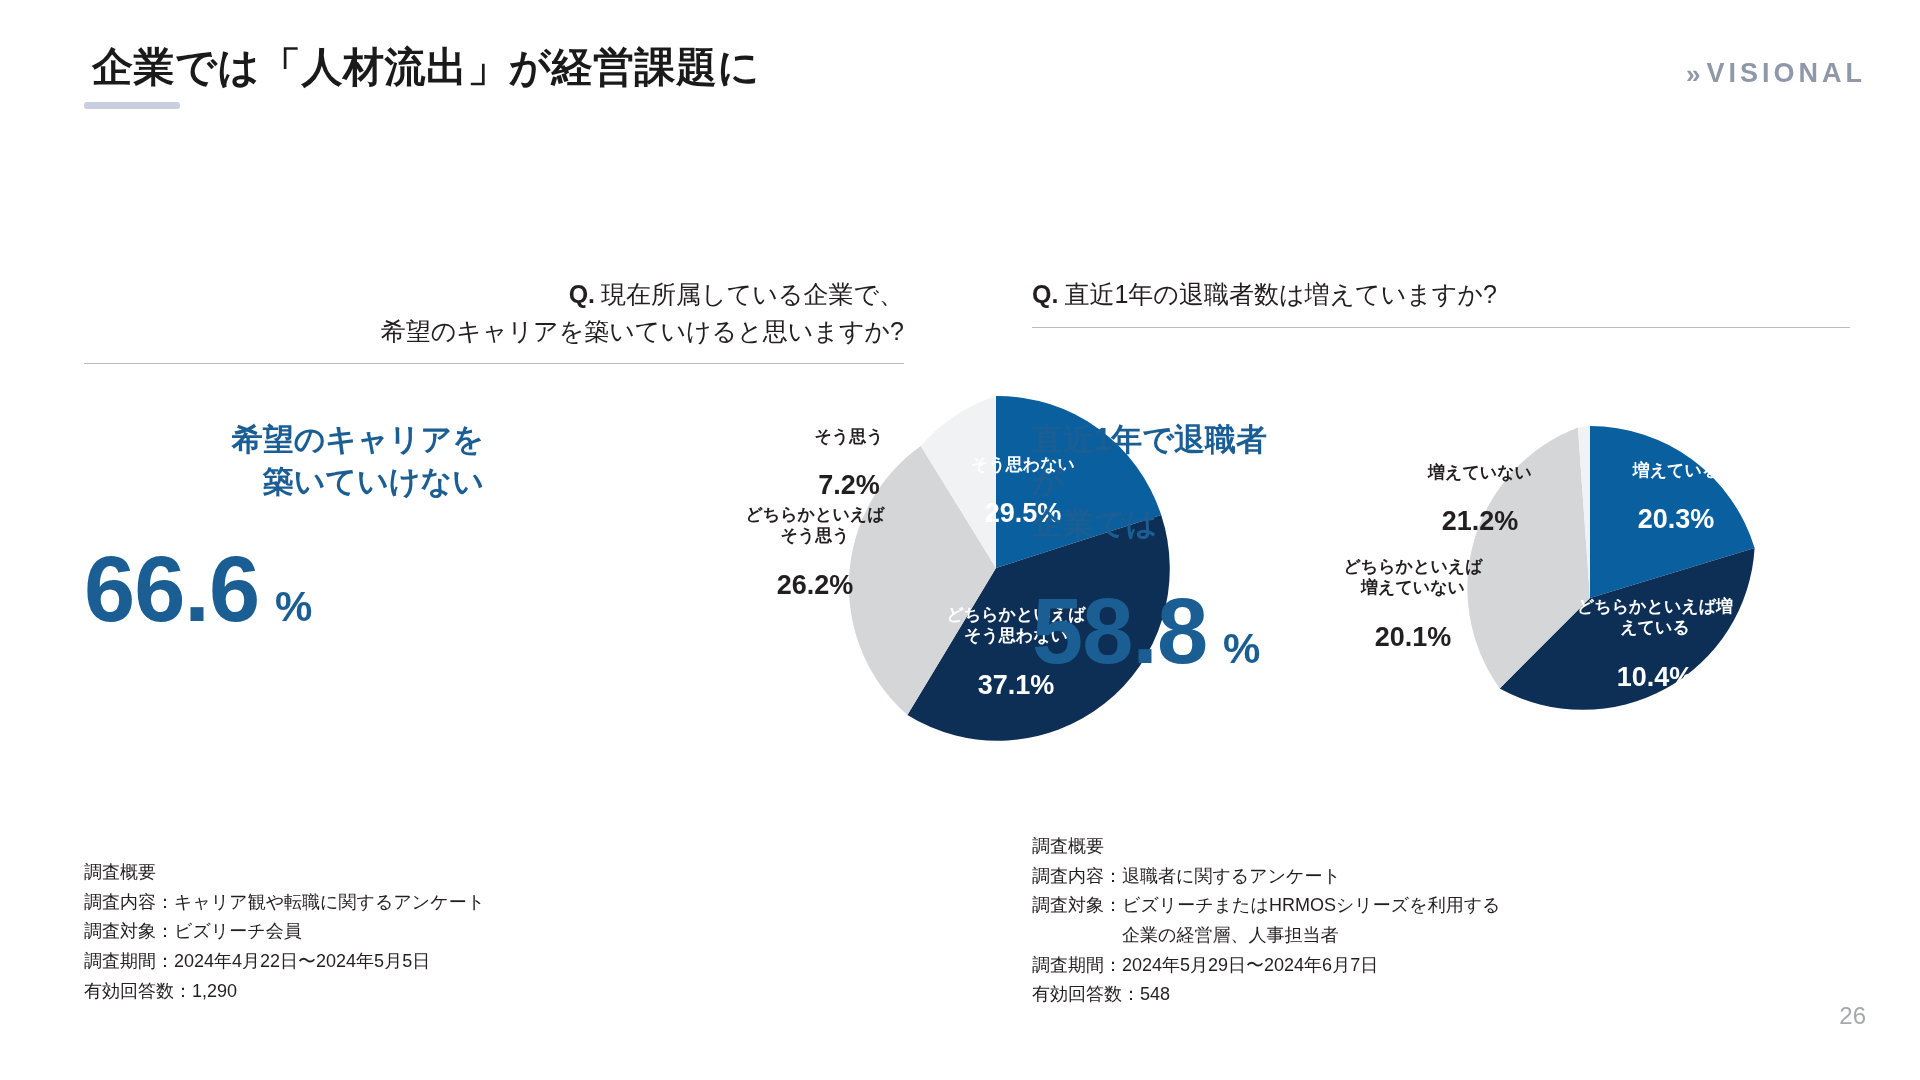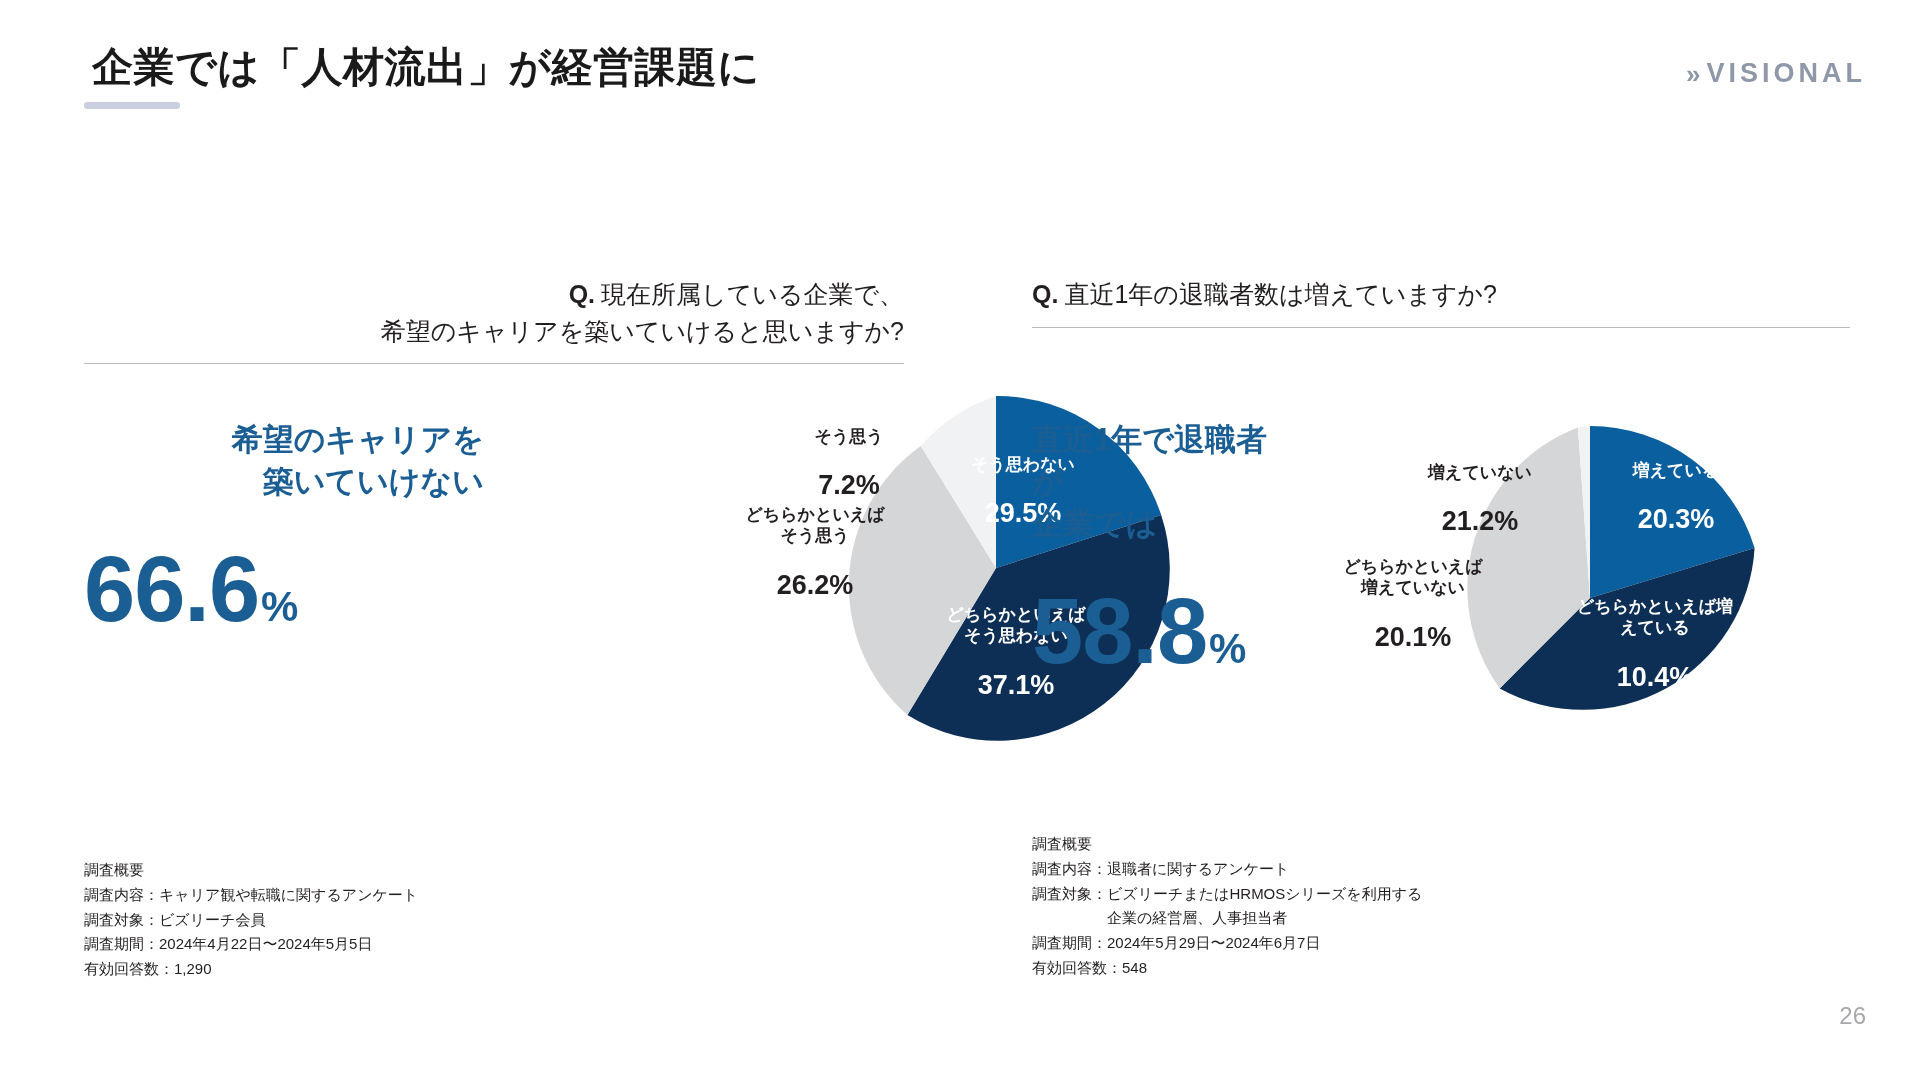--- a/index.html
+++ b/index.html
@@ -97,28 +97,29 @@
     white-space: pre-line;
     margin-top: 29px;
   }
   .stat-value {
     margin-top: 40px;
     color: #1b5e94;
     font-weight: bold;
     line-height: 1;
     display: flex;
     align-items: baseline;
+    gap: 14px;
   }
   .stat-value .num { font-size: 92px; letter-spacing: -1px; }
   .stat-value .pct { font-size: 42px; margin-left: 2px; }
 
   
   .notes {
     position: absolute;
-    font-size: 15px;
+    font-size: 18px;
     line-height: 1.65;
     color: #231f20;
     white-space: pre-line;
   }
   .notes.left  { left: 84px;  top: 858px; }
   .notes.right { left: 1032px; top: 832px; }
 
   
   .pie-wrap { position: absolute; }
   .pie-wrap.left  { left: 816px;  top: 388px; }

